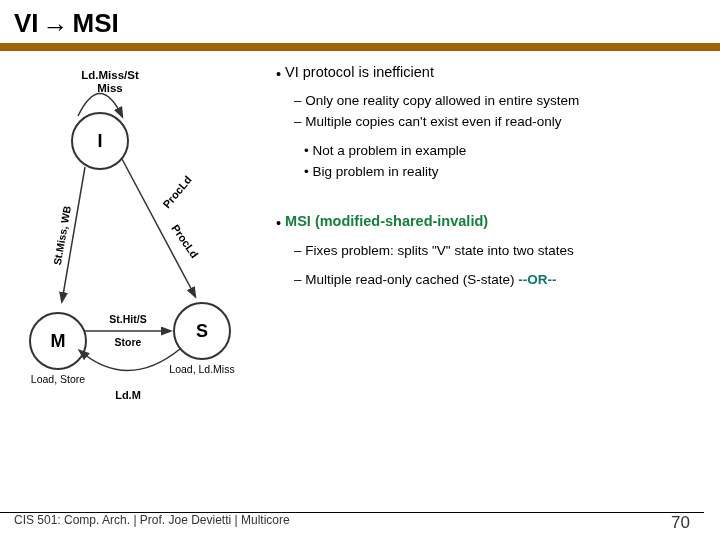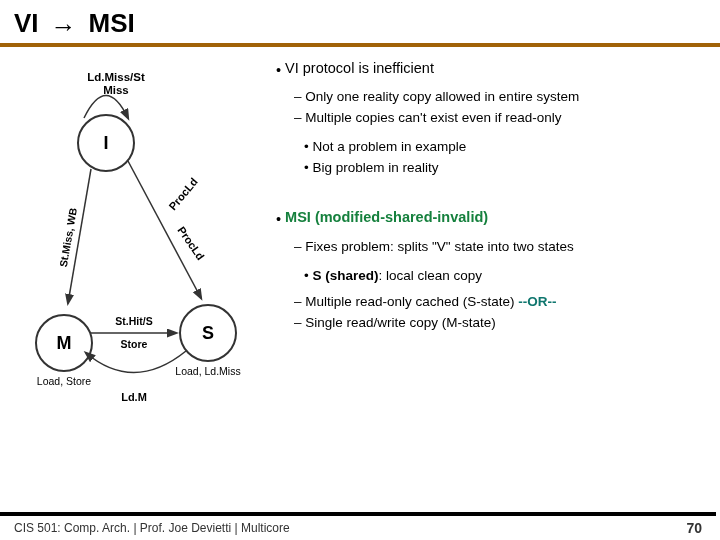--- a/index.html
+++ b/index.html
@@ -11,41 +11,41 @@
       font-size: 14px;
       overflow: hidden;
       position: relative;
     }
 
     
     .title-bar {
       padding: 8px 14px 4px 14px;
       font-size: 26px;
       font-weight: bold;
-      border-bottom: 4px solid #a16207;
+      border-bottom: 8px solid #a16207;
       display: flex;
       align-items: center;
-      gap: 12px;
+      gap: 4px;
     }
     .title-arrow {
       font-size: 26px;
     }
 
     .main-content {
       display: flex;
       width: 100%;
       height: calc(100% - 50px - 28px);
     }
 
     
     .diagram-area {
       width: 260px;
       flex-shrink: 0;
       position: relative;
-      padding: 16px;
+      padding: 10px;
     }
 
     
     .text-area {
       flex: 1;
       padding: 10px 16px;
       font-size: 13.5px;
       line-height: 1.55;
     }
 
@@ -85,33 +85,33 @@
     .diagram-svg {
       width: 250px;
       height: 390px;
     }
 
     
     .footer {
       position: absolute;
       bottom: 0;
       left: 0;
-      right: 4px;
+      right: 16px;
       height: 28px;
-      border-top: 4px solid #000000;
-      display: flex;
-      align-items: center;
+      border-top: 1px solid #000000;
+      display: flex;
+      align-items: flex-start;
       padding: 0 14px;
       font-size: 12px;
       color: #333;
       justify-content: space-between;
     }
     .footer-right {
-      font-size: 14px;
-      font-weight: bold;
+      font-size: 17px;
+      font-weight: normal;
     }
   </style>
 </head>
 <body>
 
 <div class="title-bar">
   <span>VI</span>
   <span class="title-arrow">→</span>
   <span>MSI</span>
 </div>
@@ -183,27 +183,25 @@
     <div class="bullet-main">
       <span class="dot">•</span>
       <span>
         <span class="msi-title">MSI <span>(modified-shared-invalid)</span></span>
       </span>
     </div>
     <ul class="sub-list">
       <li>Fixes problem: splits "V" state into two states</li>
     </ul>
     <ul class="sub-sub-list" style="margin-bottom:6px;">
-      <li><span class="s-bold">S (shared)</span>: local clean copy</li>
     </ul>
     <ul class="sub-list">
       <li>
         <span>Multiple read-only cached (S-state) </span><span class="or-red">--OR--</span>
       </li>
-      <li>Single read/write copy (M-state)</li>
     </ul>
   </div>
 </div>
 
 <div class="footer">
   <span>CIS 501: Comp. Arch.  |  Prof. Joe Devietti  |  Multicore</span>
   <span class="footer-right">70</span>
 </div>
 
 </body></html>

